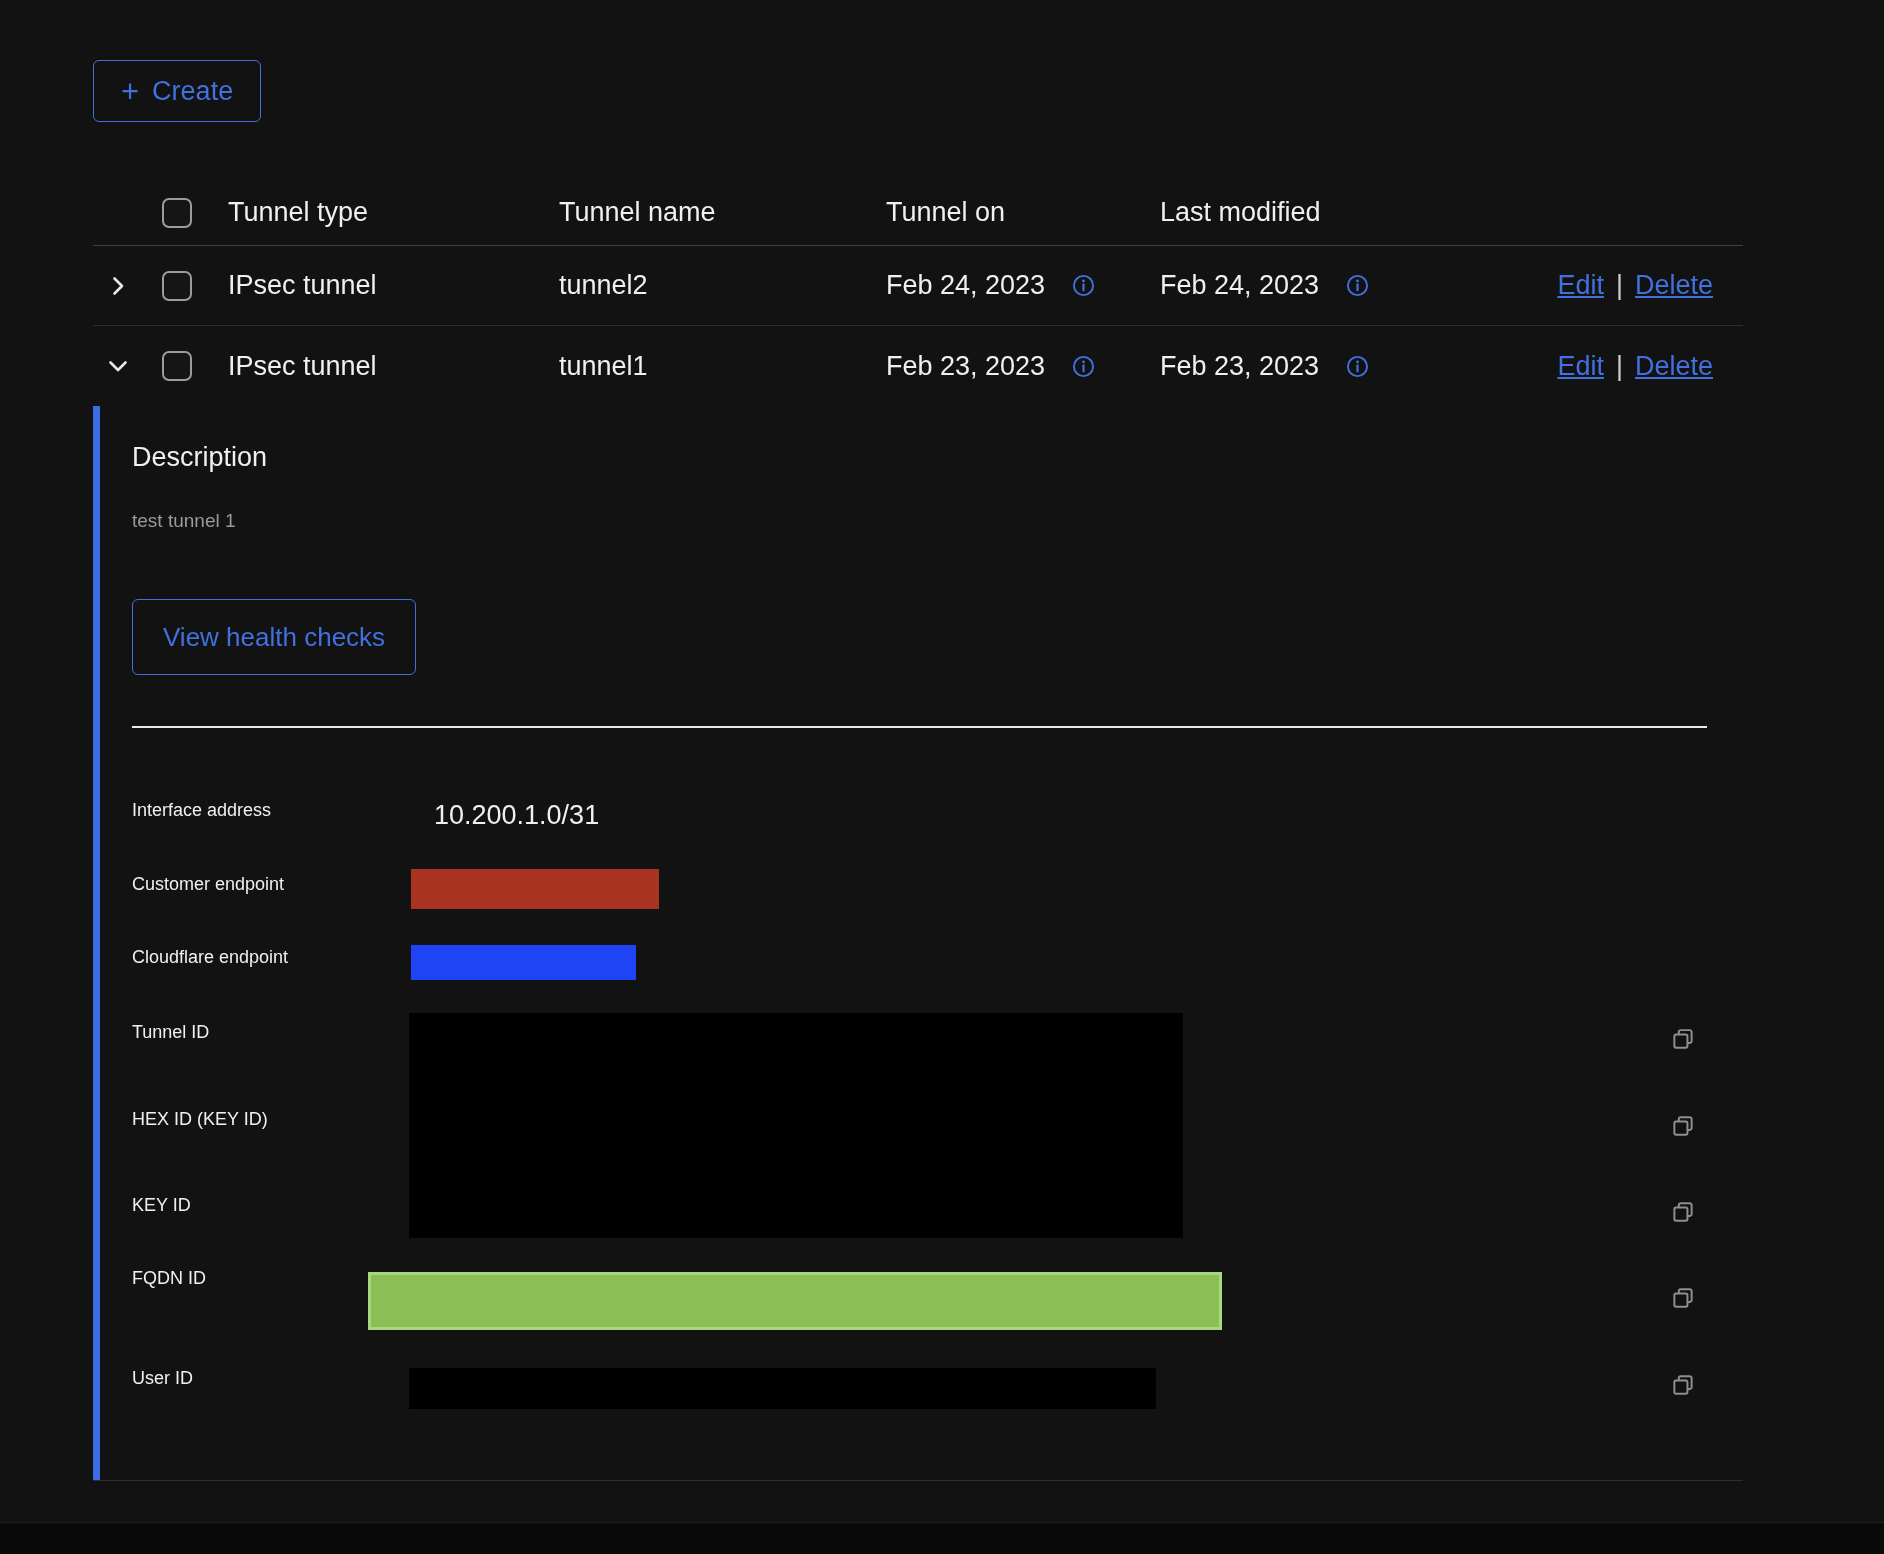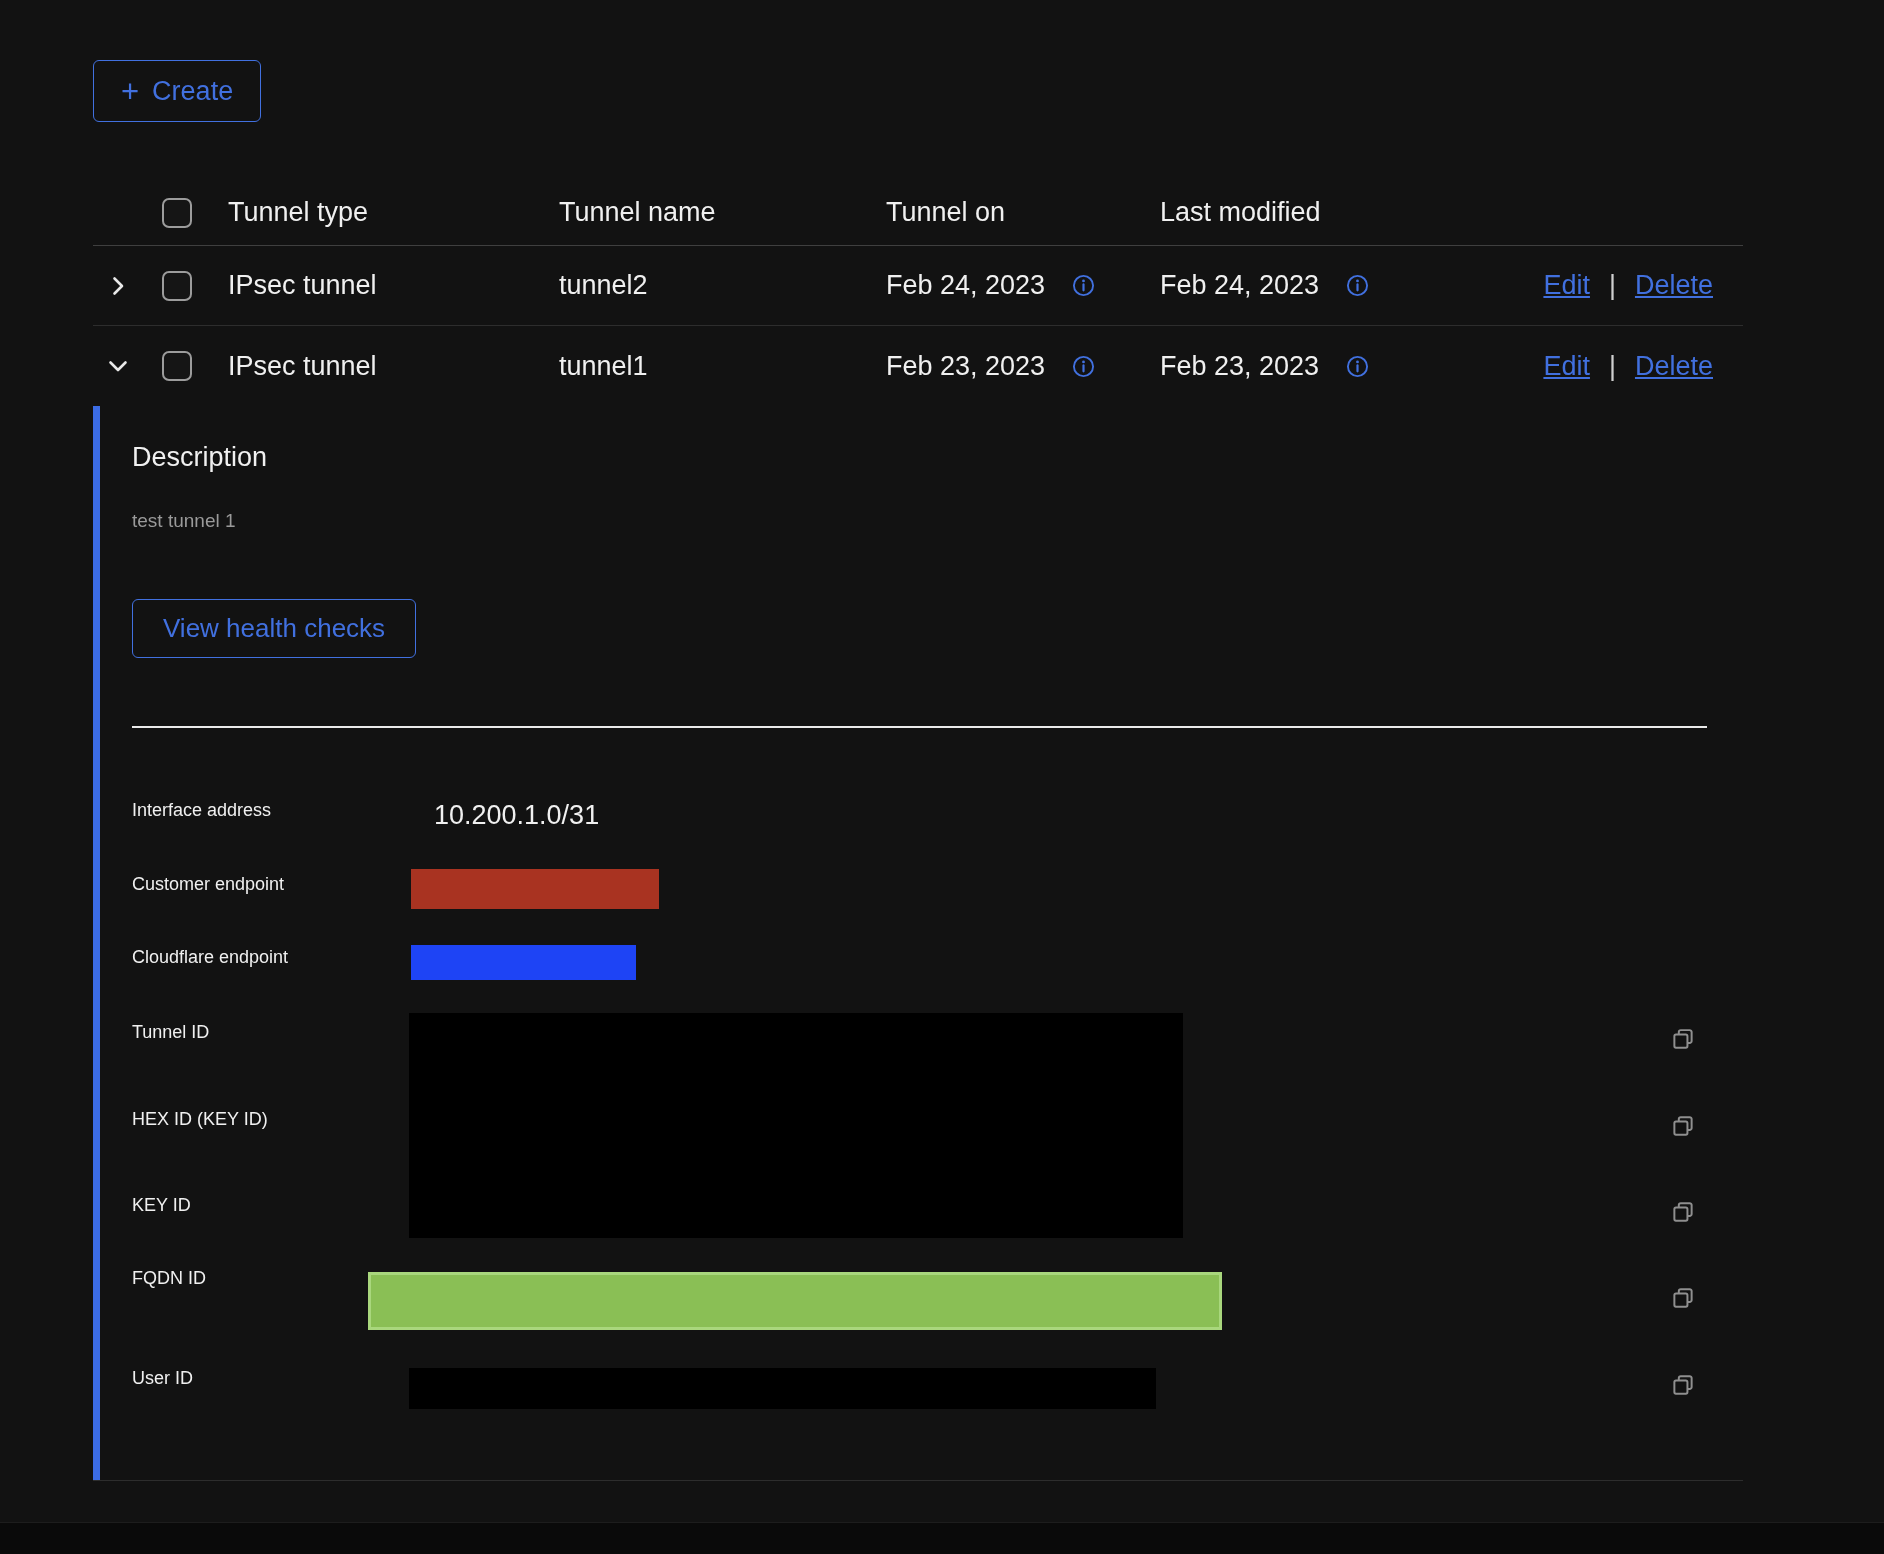--- a/index.html
+++ b/index.html
@@ -27,33 +27,33 @@
   .row{display:flex; align-items:center; height:80px; border-bottom:1px solid var(--row-border); font-size:27px}
   .thead{height:66px; font-weight:400; border-bottom:1px solid var(--header-border)}
   .row.expanded{border-bottom:none}
   .cell{flex:0 0 auto}
   .chev-cell{width:60px; display:flex; align-items:center; padding-left:13px}
   .cb-cell{width:75px; display:flex; align-items:center; padding-left:9px}
   .type-cell{width:331px}
   .name-cell{width:327px}
   .created-cell{width:274px; display:flex; align-items:center; gap:26px}
   .modified-cell{flex:1 1 auto; display:flex; align-items:center; gap:26px}
-  .actions-cell{margin-left:auto; display:flex; align-items:center; gap:19px; padding-right:30px}
+  .actions-cell{margin-left:auto; display:flex; align-items:center; gap:12px; padding-right:30px}
   .link{color:var(--accent); text-decoration:underline; cursor:pointer; background:none; border:none; font-size:27px; font-family:inherit}
   .sep{color:#cfcfcf}
   .checkbox{width:30px; height:30px; border:2px solid #9c9c9c; border-radius:7px; background:#151515; cursor:pointer; display:inline-block}
   .chev-btn,.info-btn,.copy-btn{background:none; border:none; cursor:pointer; display:flex; align-items:center; padding:0}
   
   .detail{position:relative; margin-left:93px; width:1650px; height:1075px; border-bottom:1px solid var(--row-border)}
   .abs{position:absolute}
   .accent-bar{left:0; top:0; width:7px; height:100%; background:var(--accent-bar)}
   .desc-label{left:39px; top:36px; font-size:27px; font-weight:400}
   .desc-value{left:39px; top:104px; font-size:19px; color:var(--muted)}
   .health-btn{
-    left:39px; top:193px; height:59px; padding:0 30px;
+    left:39px; top:193px; height:76px; padding:0 30px;
     border:1px solid var(--accent); border-radius:6px; background:transparent;
     color:var(--accent); font-size:26px; cursor:pointer; font-family:inherit;
   }
   .divider{left:39px; top:320px; width:1575px; height:2px; background:#e9e9e9}
   .f-label{left:39px; font-size:18px}
   .f-value{font-size:27px}
   .redact{display:block}
   .redact.red{left:318px; top:463px; width:248px; height:40px; background:var(--redact-red)}
   .redact.blue{left:318px; top:539px; width:225px; height:35px; background:var(--redact-blue)}
   .redact.black-big{left:316px; top:607px; width:774px; height:225px; background:var(--redact-black)}

